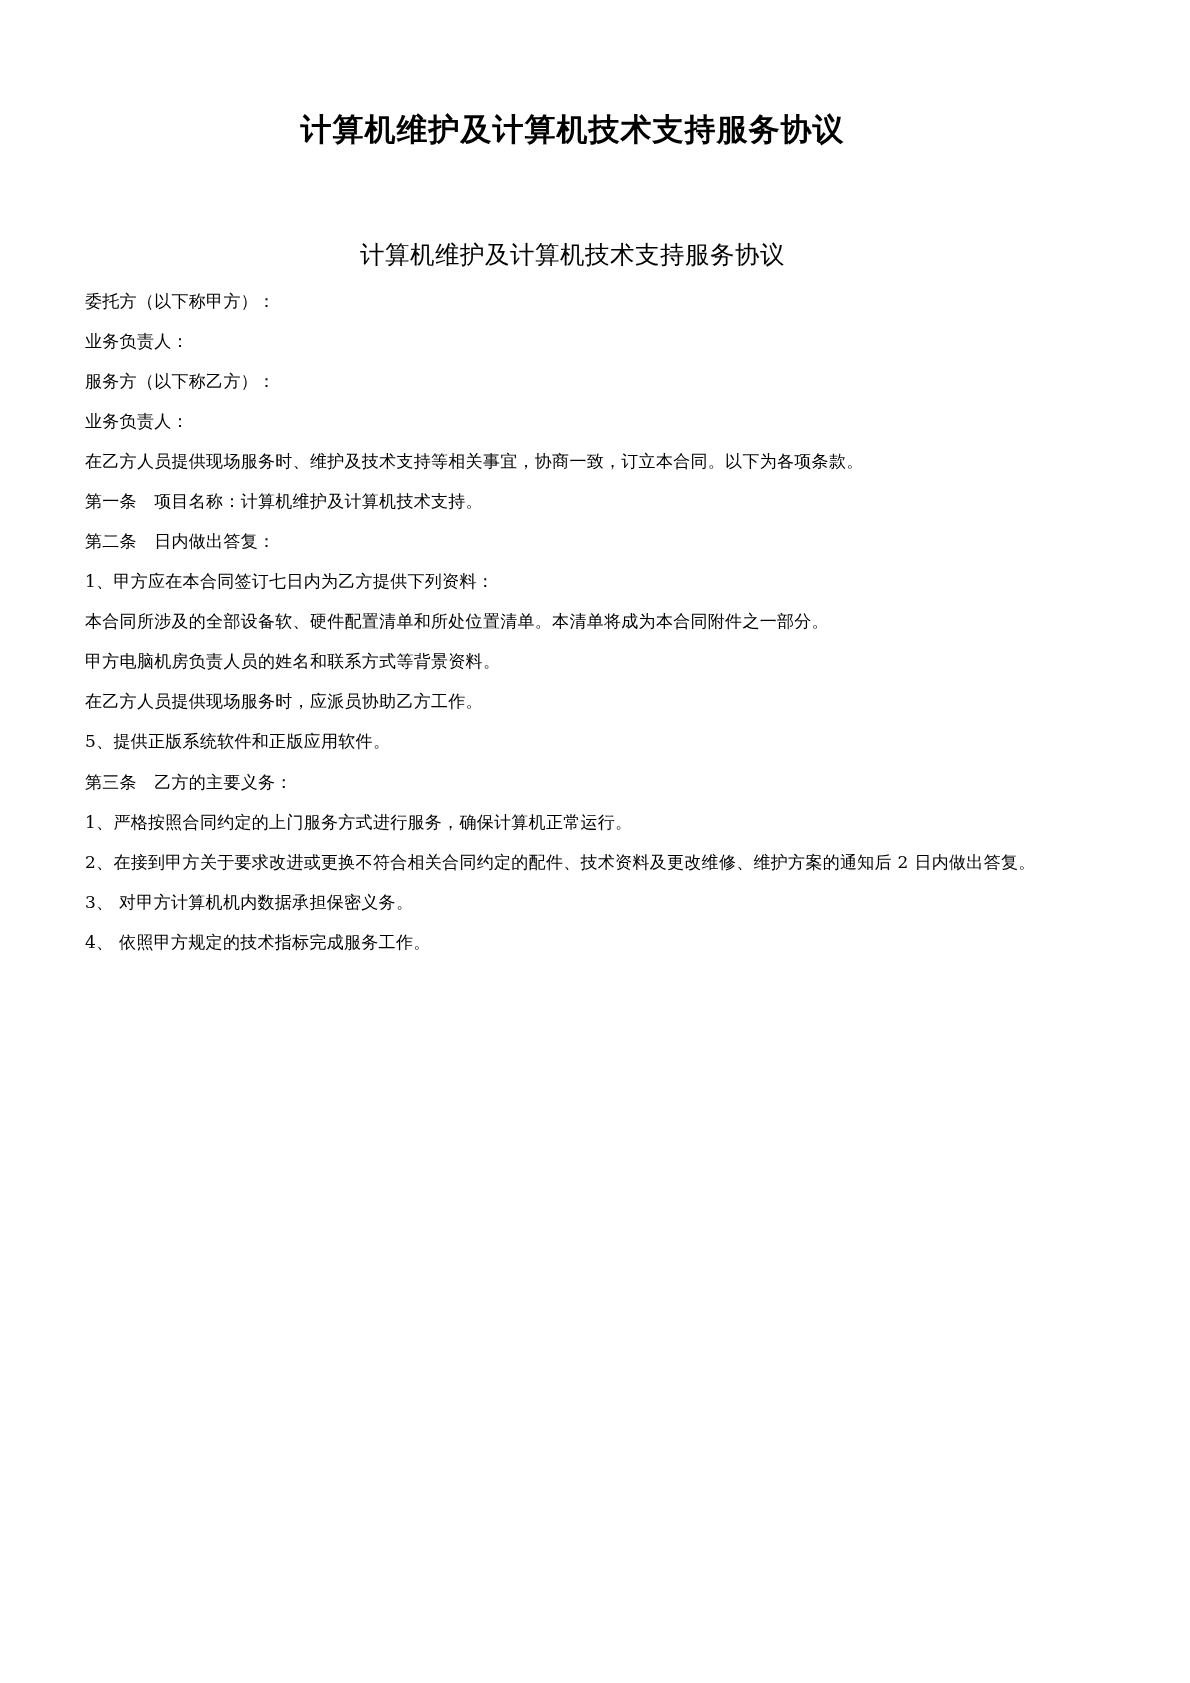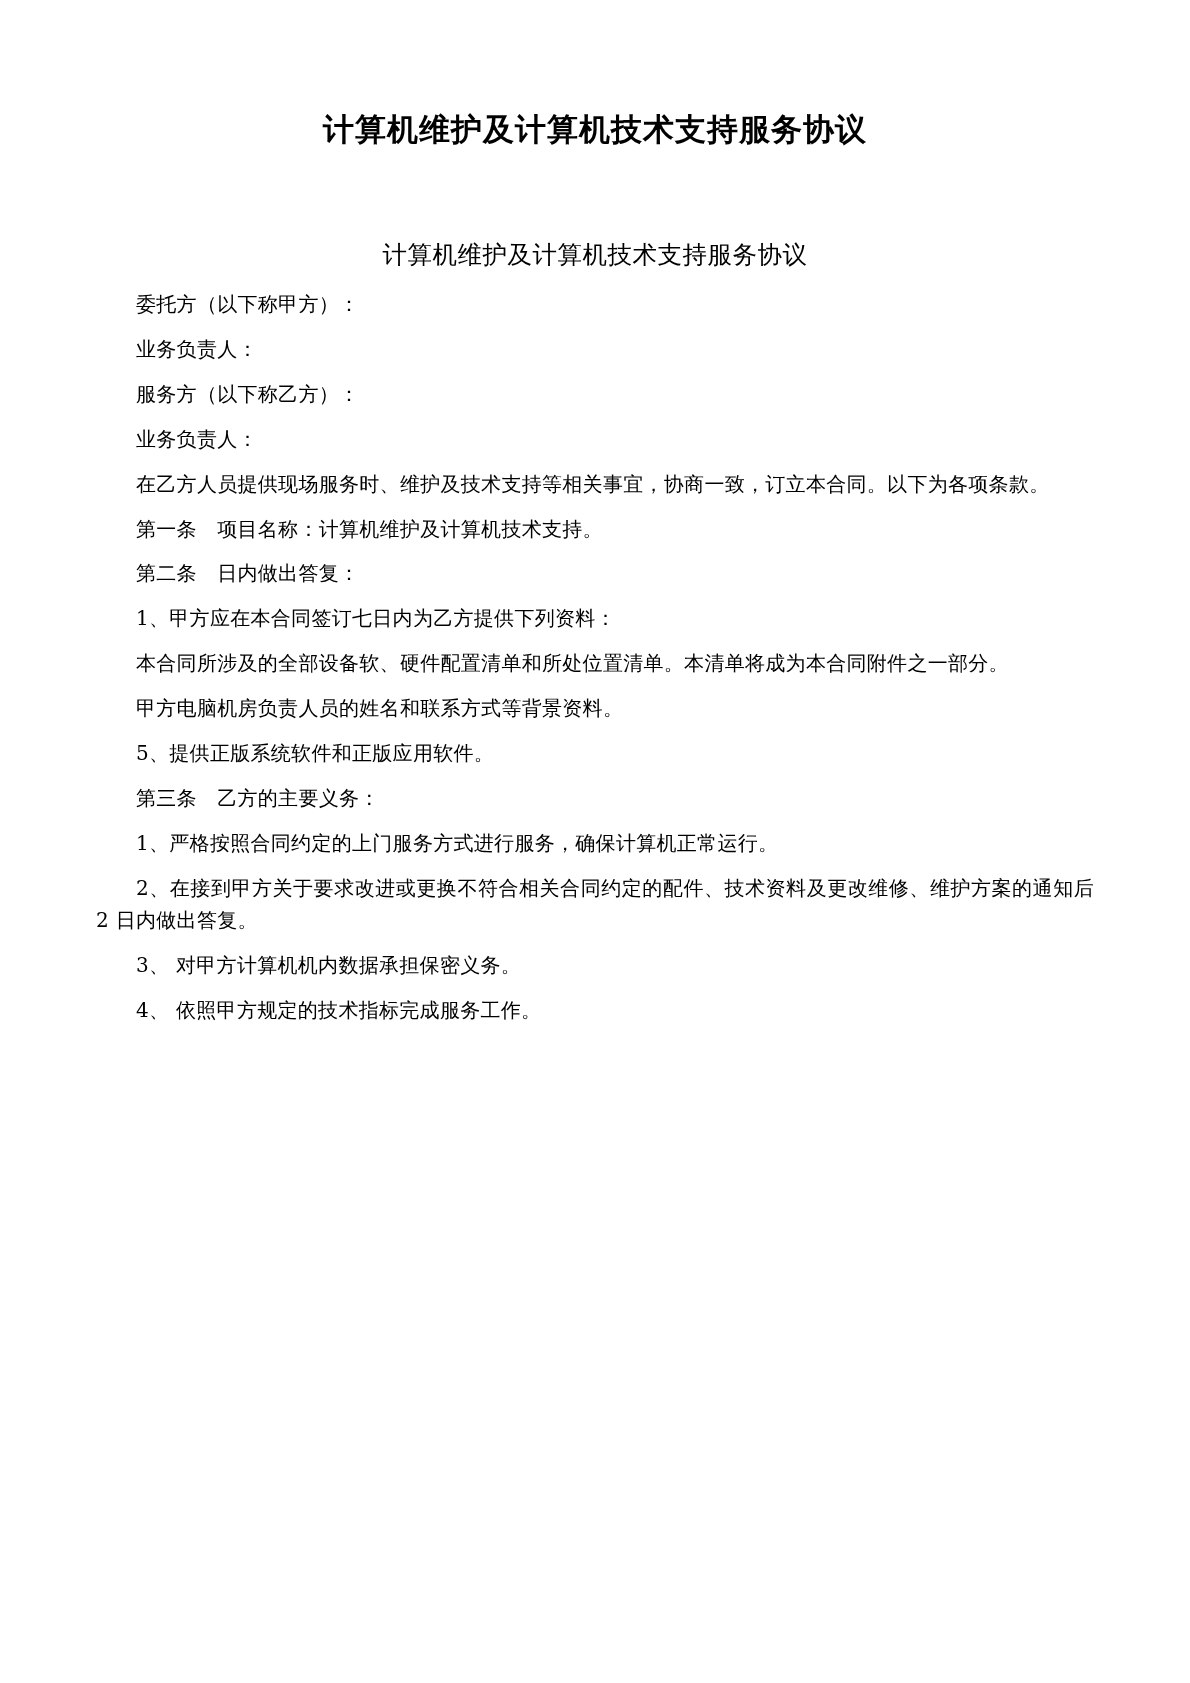--- a/index.html
+++ b/index.html
@@ -11,21 +11,21 @@
     width: 1190px;
     height: 1683px;
     font-family: "DejaVu Serif", "Liberation Serif", serif;
     color: #000000;
     overflow: hidden;
   }
   .page {
     width: 1190px;
     height: 1278px;
     box-sizing: border-box;
-    padding: 108px 96px 0 96px;
+    padding: 108px 96px 0 51px;
     position: relative;
   }
   .doc-title {
     text-align: center;
     font-size: 31px;
     font-weight: bold;
     letter-spacing: 1px;
     line-height: 1.4;
     margin: 0 0 0 0;
     font-family: "DejaVu Sans", "Liberation Sans", sans-serif;
@@ -34,21 +34,21 @@
     height: 86px;
   }
   .subtitle {
     text-align: center;
     font-size: 24.5px;
     line-height: 1.5;
     margin: 0 0 14px 0;
     letter-spacing: 0.5px;
   }
   .para {
-    font-size: 20px;
+    font-size: 17px;
     line-height: 1.62;
     margin: 0 0 12.5px 0;
     text-align: justify;
     text-justify: inter-ideograph;
     letter-spacing: 0.3px;
   }
   .indent {
     text-indent: 2em;
   }
 </style>
@@ -66,20 +66,21 @@
   <p class="para indent">委托方（以下称甲方）：</p>
   <p class="para indent">业务负责人：</p>
   <p class="para indent">服务方（以下称乙方）：</p>
   <p class="para indent">业务负责人：</p>
   <p class="para indent">在乙方人员提供现场服务时、维护及技术支持等相关事宜，协商一致，订立本合同。以下为各项条款。</p>
   <p class="para indent">第一条　项目名称：计算机维护及计算机技术支持。</p>
   <p class="para indent">第二条　日内做出答复：</p>
   <p class="para indent">1、甲方应在本合同签订七日内为乙方提供下列资料：</p>
   <p class="para indent">本合同所涉及的全部设备软、硬件配置清单和所处位置清单。本清单将成为本合同附件之一部分。</p>
   <p class="para indent">甲方电脑机房负责人员的姓名和联系方式等背景资料。</p>
+  <p class="para indent">在乙方人员提供现场服务时，应派员协助乙方工作。</p>
   <p class="para indent">5、提供正版系统软件和正版应用软件。</p>
   <p class="para indent">第三条　乙方的主要义务：</p>
   <p class="para indent">1、严格按照合同约定的上门服务方式进行服务，确保计算机正常运行。</p>
   <p class="para indent">2、在接到甲方关于要求改进或更换不符合相关合同约定的配件、技术资料及更改维修、维护方案的通知后 2 日内做出答复。</p>
   <p class="para indent">3、 对甲方计算机机内数据承担保密义务。</p>
   <p class="para indent">4、 依照甲方规定的技术指标完成服务工作。</p>
 
 </div>
 
 </body></html>

